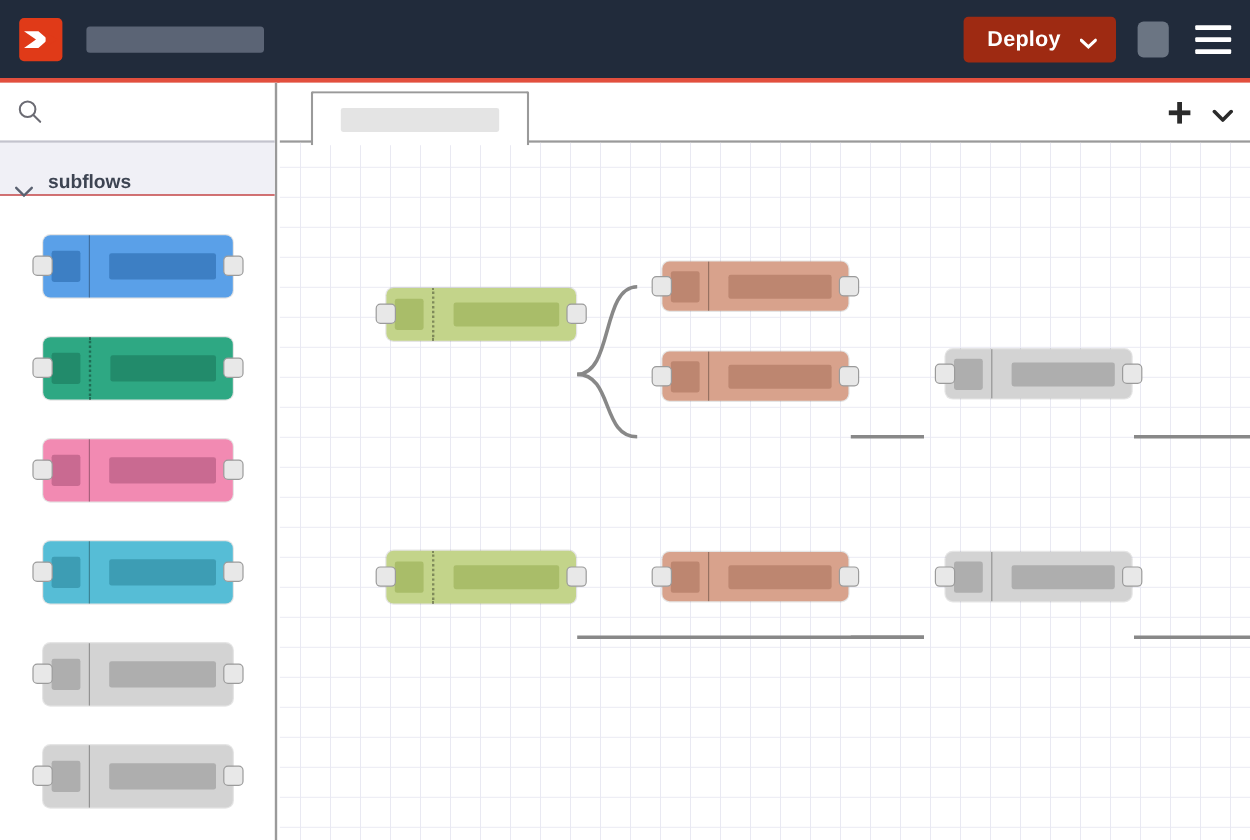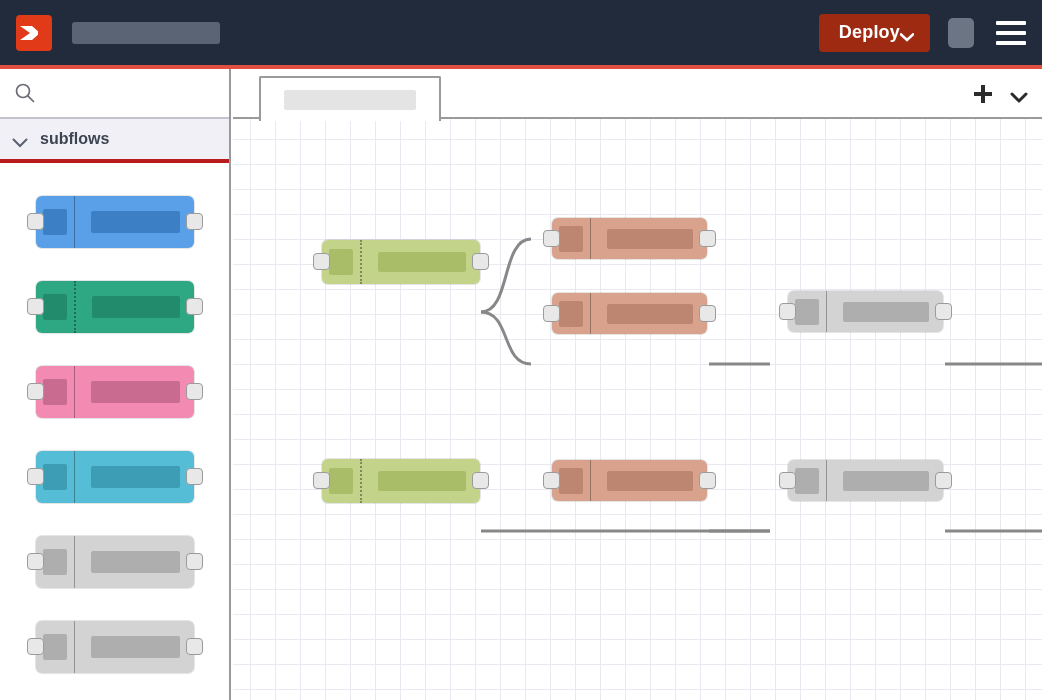--- a/index.html
+++ b/index.html
@@ -24,21 +24,21 @@
     border-radius: 4px; position: relative; flex: none;
   }
   .logo svg { position: absolute; left: 0; top: 0; }
   .title-placeholder {
     margin-left: 20px; width: 148px; height: 22px;
     background: #5b6475; border-radius: 3px;
   }
   .header-spacer { flex: 1 1 auto; }
   .deploy-btn {
     height: 38px; background: #9e2a12; border-radius: 4px;
-    display: flex; align-items: center; 
+    display: flex; align-items: center; gap: 16px;
     padding: 0 16px 0 20px; cursor: pointer; margin-right: 18px;
   }
   .deploy-label {
     color: #fff; font-size: 18px; font-weight: bold; letter-spacing: .2px;
   }
   .chev-white { width: 14px; height: 9px; position: relative; }
   .gray-btn {
     width: 26px; height: 30px; background: #6b7583; border-radius: 5px;
     margin-right: 22px; cursor: pointer;
   }
@@ -53,22 +53,22 @@
   .sidebar {
     position: absolute; left: 0; top: 69px; width: 231px; height: 631px;
     background: #fff; border-right: 2px solid #9a9a9a; overflow: hidden;
   }
   .palette-search {
     height: 50px; border-bottom: 2px solid #c3c3cd;
     display: flex; align-items: center; padding-left: 14px;
   }
   .search-icon { width: 22px; height: 22px; }
   .palette-category {
-    height: 44px; background: #f0f0f6; border-bottom: 4px solid #b91c1c;
-    display: flex; align-items: center; padding-left: 12px; gap: 12px;
+    height: 44px; background: #f0f0f6; border-bottom: 1px solid #b91c1c;
+    display: flex; align-items: flex-end; padding-left: 12px; gap: 12px;
     cursor: pointer;
   }
   .chev-dark { width: 16px; height: 10px; position: relative; }
   .cat-label { font-size: 16px; font-weight: bold; color: #3d4452; }
   .palette-list { padding-top: 16px; }
   .palette-item {
     position: relative; height: 85px; display: flex; align-items: center;
     justify-content: center;
   }
 

